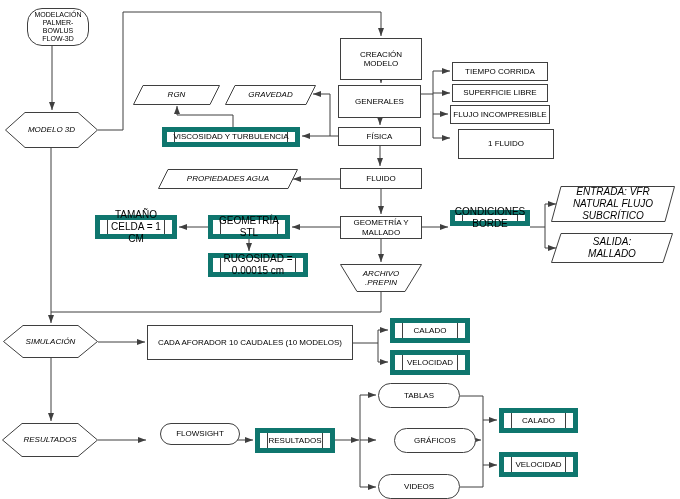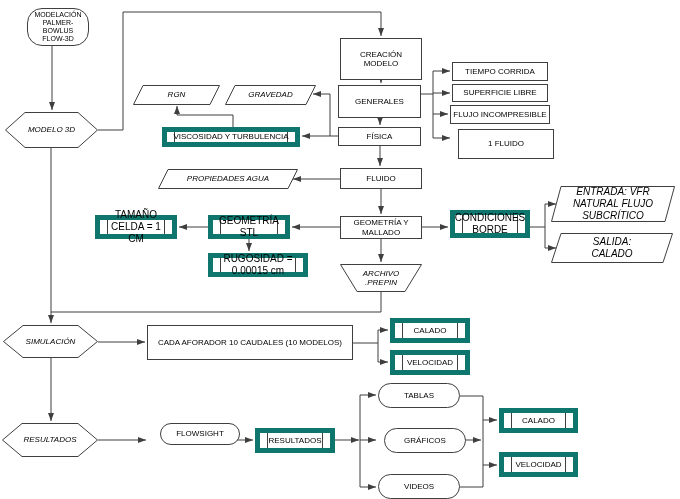--- a/index.html
+++ b/index.html
@@ -172,40 +172,40 @@
   <div class="node shape-predef fs75" style="left:208px;top:253px;width:100px;height:24px">
     <span class="lbl">RUGOSIDAD =
 0.00015 cm</span>
     </div>
 
   <div class="node shape-rect" style="left:340px;top:216px;width:82px;height:23px">
     <span class="lbl">GEOMETRÍA Y
 MALLADO</span>
     </div>
 
-  <div class="node shape-predef fs75" style="left:450px;top:210px;width:80px;height:28px">
+  <div class="node shape-predef fs75" style="left:450px;top:210px;width:80px;height:16px">
     <span class="lbl">CONDICIONES
 BORDE</span>
     </div>
 
   <div class="node poly fs75" style="left:551px;top:186px;width:124px;height:36px">
       <svg width="124" height="36">
         <polygon points="10,0.5 123.5,0.5 114,35.5 0.5,35.5" fill="#ffffff" stroke="#3f3f3f"></polygon>
       </svg>
     <span class="lbl">ENTRADA: VFR
 NATURAL FLUJO
 SUBCRÍTICO</span>
     </div>
 
   <div class="node poly fs75" style="left:551px;top:233px;width:122px;height:30px">
       <svg width="122" height="30">
         <polygon points="10,0.5 121.5,0.5 112,29.5 0.5,29.5" fill="#ffffff" stroke="#3f3f3f"></polygon>
       </svg>
     <span class="lbl">SALIDA:
-CALADO</span>
+MALLADO</span>
     </div>
 
   <div class="node poly" style="left:340px;top:264px;width:82px;height:28px">
       <svg width="82" height="28">
         <polygon points="0.5,0.5 81.5,0.5 65,27.5 17,27.5" fill="#ffffff" stroke="#3f3f3f"></polygon>
       </svg>
     <span class="lbl">ARCHIVO
 .PREPIN</span>
     </div>
 
@@ -240,21 +240,21 @@
     </div>
 
   <div class="node shape-predef" style="left:255px;top:428px;width:80px;height:25px">
     <span class="lbl">RESULTADOS</span>
     </div>
 
   <div class="node shape-stadium" style="left:378px;top:383px;width:82px;height:25px">
     <span class="lbl">TABLAS</span>
     </div>
 
-  <div class="node shape-stadium" style="left:384px;top:428px;width:82px;height:25px">
+  <div class="node shape-stadium" style="left:394px;top:428px;width:82px;height:25px">
     <span class="lbl">GRÁFICOS</span>
     </div>
 
   <div class="node shape-stadium" style="left:378px;top:474px;width:82px;height:25px">
     <span class="lbl">VIDEOS</span>
     </div>
 
   <div class="node shape-predef" style="left:499px;top:408px;width:79px;height:25px">
     <span class="lbl">CALADO</span>
     </div>

